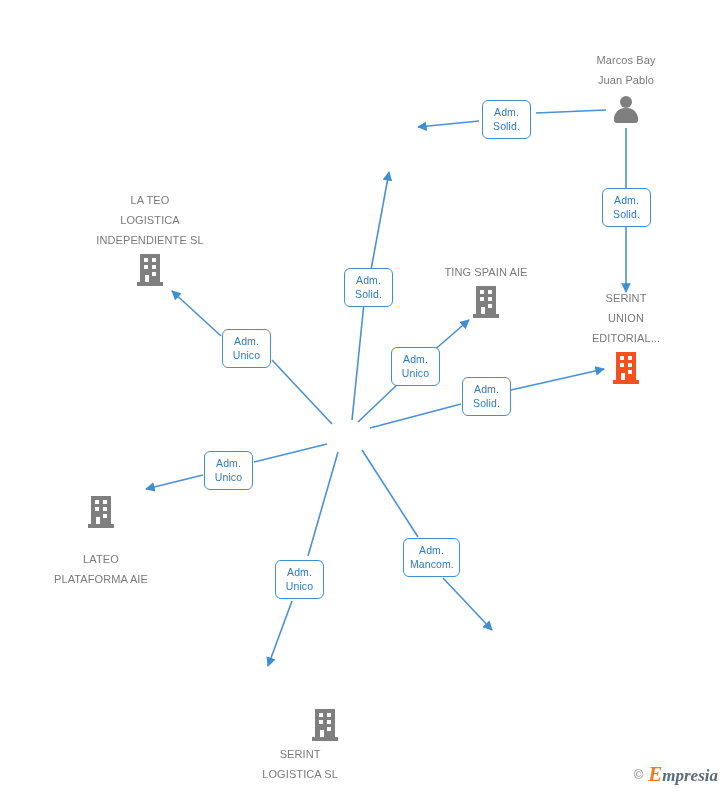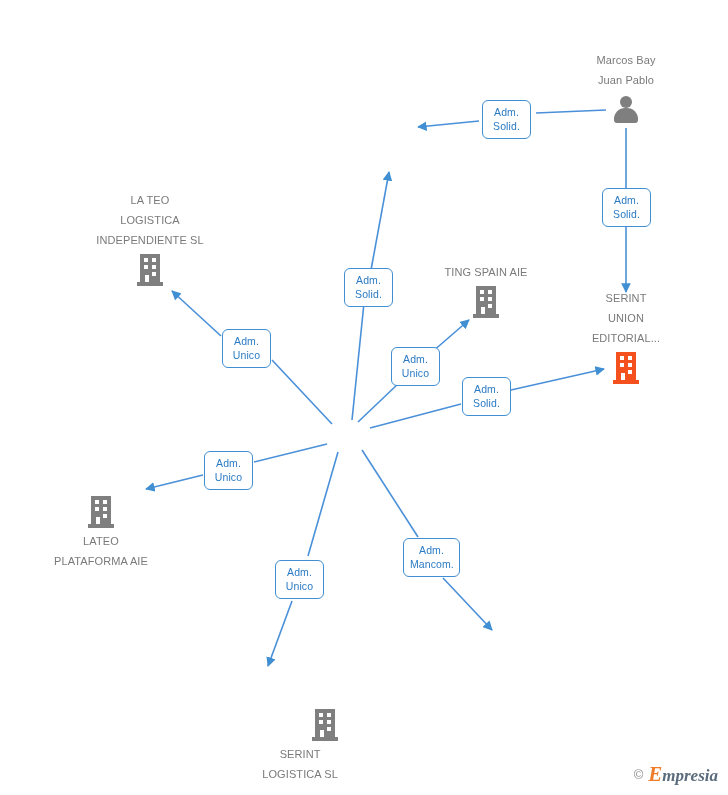--- a/index.html
+++ b/index.html
@@ -237,21 +237,21 @@
       <div class="win" style="left:15px; top:4px;"></div>
       <div class="win" style="left:7px;  top:11px;"></div>
       <div class="win" style="left:15px; top:11px;"></div>
       <div class="win" style="left:15px; top:18px;"></div>
       <div class="door"></div>
       <div class="base"></div>
     </div>
   </div>
 
 
-  <div class="node label-below" style="left:101px; top:496px;">
+  <div class="node label-below" style="left:101px; top:496px;gap:18px;">
     <div class="bldg">
       <div class="body"></div>
       <div class="win" style="left:7px;  top:4px;"></div>
       <div class="win" style="left:15px; top:4px;"></div>
       <div class="win" style="left:7px;  top:11px;"></div>
       <div class="win" style="left:15px; top:11px;"></div>
       <div class="win" style="left:15px; top:18px;"></div>
       <div class="door"></div>
       <div class="base"></div>
     </div>

